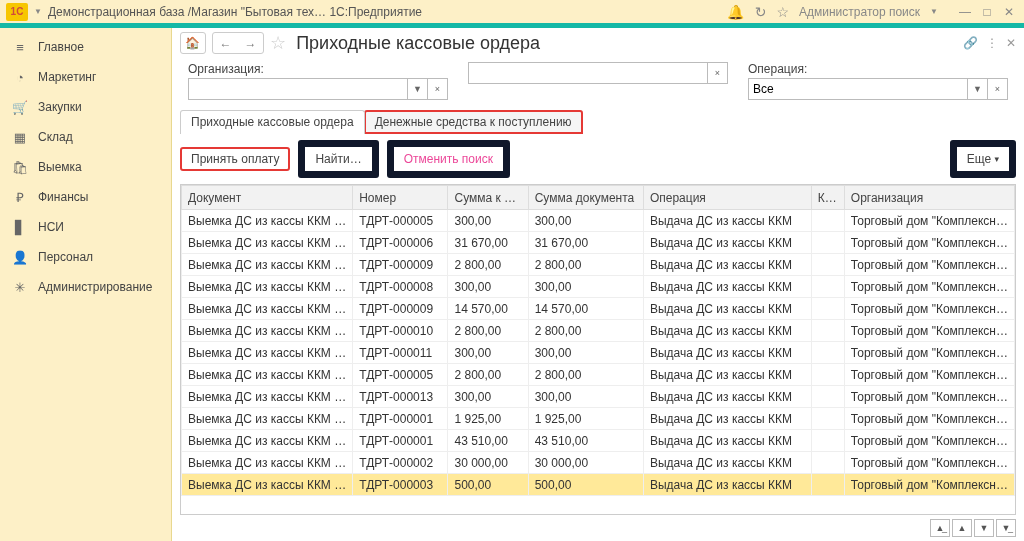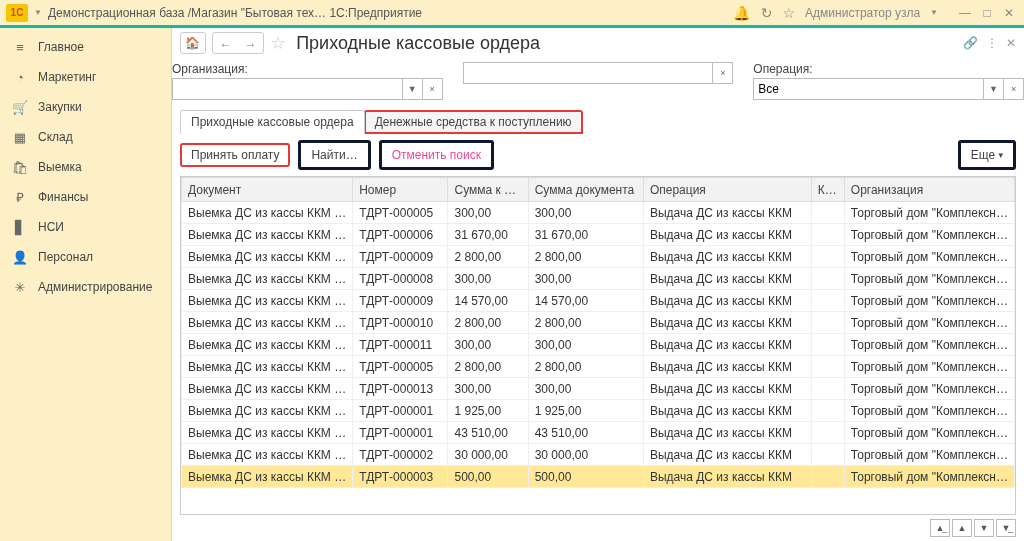--- a/index.html
+++ b/index.html
@@ -1,48 +1,48 @@
 <!DOCTYPE html>
 <html><head>
 <meta charset="utf-8">
 <style>
 *{box-sizing:border-box;margin:0;padding:0;font-family:Arial,sans-serif;font-size:12px}
 body{background:#fff;width:1024px;height:541px;overflow:hidden;display:flex;flex-direction:column}
-.topbar{background:#fdf0c7;height:28px;display:flex;align-items:center;padding:0 6px;gap:6px;border-bottom:3px solid #14b8a6}
+.topbar{background:#fdf0c7;height:28px;display:flex;align-items:center;padding:0 6px;gap:6px;border-bottom:5px solid #14b8a6}
 .logo{width:22px;height:18px;background:#f7c600;border-radius:2px;display:flex;align-items:center;justify-content:center;color:#d04a3a;font-weight:bold;font-size:10px}
 .topbar .triangle{font-size:8px;color:#888}
 .topbar .title{color:#555;font-size:12px;white-space:nowrap}
 .topbar .search{flex:1;max-width:160px;height:18px;border:1px solid #e8d88f;border-radius:2px;padding:0 4px;color:#aaa;background:#fffef8}
 .topbar .icons{margin-left:auto;display:flex;align-items:center;gap:10px;color:#888}
 .topbar .icon{cursor:pointer;font-size:14px}
 .topbar .win{display:flex;gap:4px;margin-left:8px}
 .topbar .winbtn{width:18px;height:16px;display:flex;align-items:center;justify-content:center;cursor:pointer;color:#888}
 .body{flex:1;display:flex;overflow:hidden}
 .sidebar{width:172px;background:#fdf0c7;border-right:1px solid #e8d88f;padding-top:4px}
 .sidebar .item{height:30px;display:flex;align-items:center;gap:10px;padding:0 12px;color:#444;cursor:pointer}
 .sidebar .item .ic{width:16px;display:flex;justify-content:center;color:#666;font-size:13px}
 .main{flex:1;display:flex;flex-direction:column;background:#fff;overflow:hidden}
 .header{height:30px;display:flex;align-items:center;gap:6px;padding:4px 8px}
 .navbtn{width:26px;height:22px;border:1px solid #ccc;border-radius:3px;display:flex;align-items:center;justify-content:center;cursor:pointer;color:#777;background:#fff}
 .navbtn.group{width:52px;display:flex}
 .navbtn.group span{flex:1;text-align:center}
 .header h1{font-size:18px;font-weight:normal;color:#333;margin-left:4px}
 .header .rightactions{margin-left:auto;display:flex;gap:8px;color:#999;align-items:center}
-.filters{display:flex;gap:20px;padding:4px 0 2px}
+.filters{display:flex;gap:20px;padding:4px 16px 2px}
 .filter{flex:1;display:flex;flex-direction:column;gap:2px}
 .filter label{color:#444;font-size:12px}
 .filter .row{display:flex}
 .filter input{flex:1;height:22px;border:1px solid #bbb;padding:0 4px}
 .filter .dd,.filter .clr{width:20px;height:22px;border:1px solid #bbb;border-left:none;display:flex;align-items:center;justify-content:center;cursor:pointer;color:#666;font-size:9px;background:#fff}
 .tabs{display:flex;padding:4px 8px 0;gap:0;margin-top:4px}
 .tab{padding:4px 10px;border:1px solid #ccc;border-bottom:none;background:#f5f5f5;cursor:pointer;color:#444;border-radius:3px 3px 0 0;margin-right:-1px}
 .tab.active{background:#fff;z-index:1}
 .tab.highlight{border:2px solid #e53935;padding:3px 9px}
 .toolbar{display:flex;gap:8px;padding:6px 8px;align-items:center}
-.btn{height:24px;padding:12px 10px;border:3px solid #0f172a;border-radius:3px;background:#fff;cursor:pointer;display:flex;align-items:center;color:#444}
+.btn{height:24px;padding:12px 10px;border:7px solid #0f172a;border-radius:3px;background:#fff;cursor:pointer;display:flex;align-items:center;color:#444}
 .btn.boxed{border:2px solid #e53935;padding:0 9px}
 .btn.disabled{color:#ec4899}
 .btn.more{margin-left:auto}
 .tablewrap{flex:1;overflow:auto;margin:0 8px;border:1px solid #ccc}
 table{width:100%;border-collapse:collapse}
 th{background:#f2f2f2;border:1px solid #ddd;padding:4px 6px;text-align:left;font-weight:normal;color:#444;font-size:12px;height:24px;white-space:nowrap;overflow:hidden}
 td{border:1px solid #eee;padding:3px 6px;color:#333;font-size:12px;height:22px;white-space:nowrap;overflow:hidden;text-overflow:ellipsis}
 td.num{}
 tr.sel td{background:#ffe999}
 .pager{display:flex;justify-content:flex-end;gap:2px;padding:4px 8px}
@@ -52,21 +52,21 @@
 <body>
 
 <div class="topbar">
   <div class="logo">1C</div>
   <span class="triangle">▼</span>
   <span class="title">Демонстрационная база /Магазин "Бытовая тех…   1С:Предприятие</span>
   <div class="icons">
     <span class="icon">🔔</span>
     <span class="icon">↻</span>
     <span class="icon">☆</span>
-    <span>Администратор узла</span>
+    <span>Администратор поиск</span>
     <span class="triangle">▼</span>
     <div class="win">
       <div class="winbtn">—</div>
       <div class="winbtn">□</div>
       <div class="winbtn">✕</div>
     </div>
   </div>
 </div>
 
 <div class="body">

